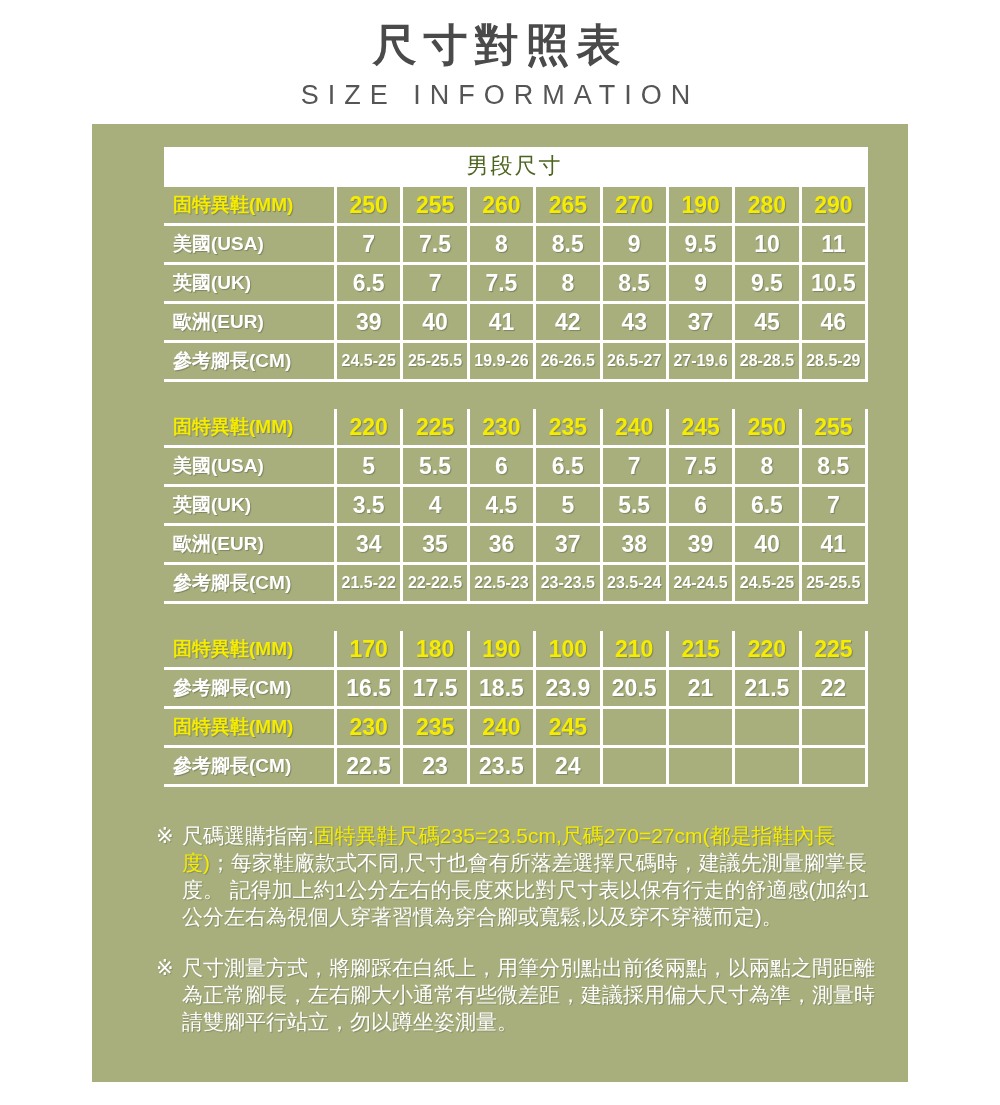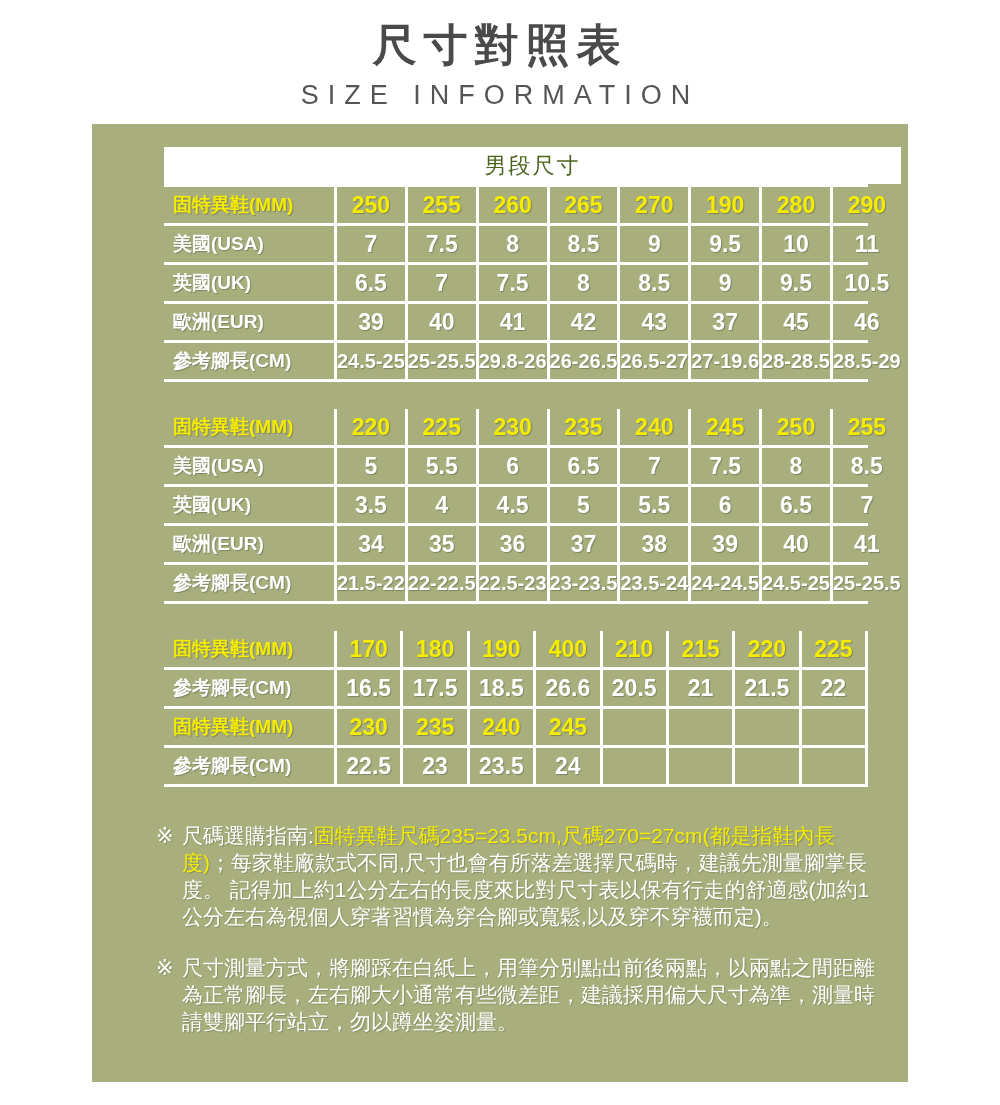--- a/index.html
+++ b/index.html
@@ -57,21 +57,21 @@
     font-size:23px;
     text-shadow:1px 1px 1px rgba(0,0,0,0.25);
     white-space:nowrap;
   }
   .cell.label{
     justify-content:flex-start;
     padding-left:9px;
     font-size:19px;
   }
   .cell.yellow{color:var(--yellow);}
-  .cell.small{font-size:20px;}
+  .cell.small{font-size:16px;}
   .notes{
     padding:8px 30px 0 36px;
     color:var(--white);
   }
   .note{
     display:flex;
     font-size:21px;
     line-height:27px;
     margin-bottom:24px;
     text-shadow:1px 1px 1px rgba(0,0,0,0.2);
@@ -125,21 +125,21 @@
           <div class="cell value">40</div>
           <div class="cell value">41</div>
           <div class="cell value">42</div>
           <div class="cell value">43</div>
           <div class="cell value">37</div>
           <div class="cell value">45</div>
           <div class="cell value">46</div>
           <div class="cell label">參考腳長(CM)</div>
           <div class="cell value small">24.5-25</div>
           <div class="cell value small">25-25.5</div>
-          <div class="cell value small">29.8-26</div>
+          <div class="cell value small">19.9-26</div>
           <div class="cell value small">26-26.5</div>
           <div class="cell value small">26.5-27</div>
           <div class="cell value small">27-19.6</div>
           <div class="cell value small">28-28.5</div>
           <div class="cell value small">28.5-29</div>
         </div>
         <div class="size-table">
           <div class="cell label yellow">固特異鞋(MM)</div>
           <div class="cell value yellow">220</div>
           <div class="cell value yellow">225</div>
@@ -184,30 +184,30 @@
           <div class="cell value small">23.5-24</div>
           <div class="cell value small">24-24.5</div>
           <div class="cell value small">24.5-25</div>
           <div class="cell value small">25-25.5</div>
         </div>
         <div class="size-table">
           <div class="cell label yellow">固特異鞋(MM)</div>
           <div class="cell value yellow">170</div>
           <div class="cell value yellow">180</div>
           <div class="cell value yellow">190</div>
-          <div class="cell value yellow">400</div>
+          <div class="cell value yellow">100</div>
           <div class="cell value yellow">210</div>
           <div class="cell value yellow">215</div>
           <div class="cell value yellow">220</div>
           <div class="cell value yellow">225</div>
           <div class="cell label">參考腳長(CM)</div>
           <div class="cell value">16.5</div>
           <div class="cell value">17.5</div>
           <div class="cell value">18.5</div>
-          <div class="cell value">26.6</div>
+          <div class="cell value">23.9</div>
           <div class="cell value">20.5</div>
           <div class="cell value">21</div>
           <div class="cell value">21.5</div>
           <div class="cell value">22</div>
           <div class="cell label yellow">固特異鞋(MM)</div>
           <div class="cell value yellow">230</div>
           <div class="cell value yellow">235</div>
           <div class="cell value yellow">240</div>
           <div class="cell value yellow">245</div>
           <div class="cell value yellow"></div>

